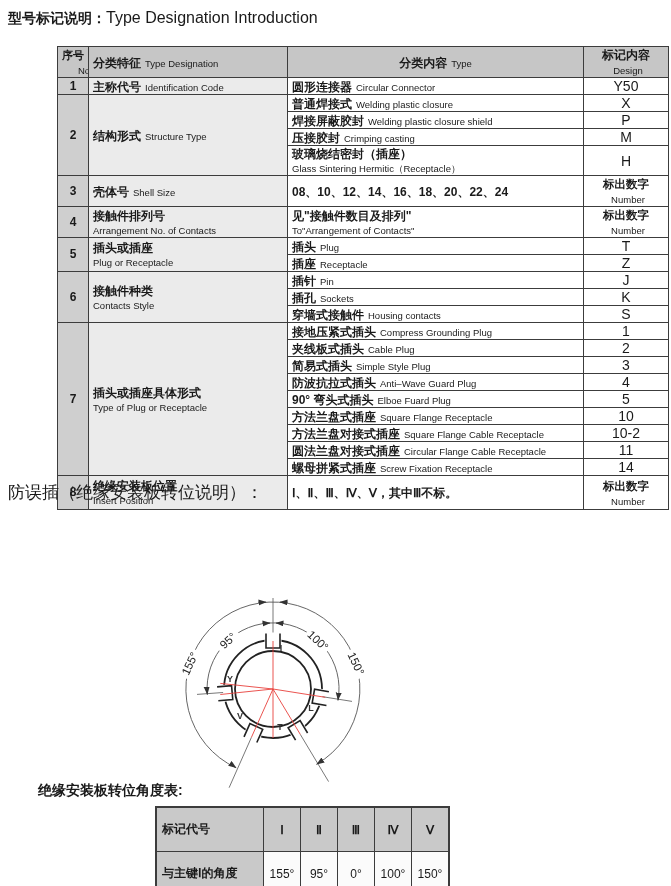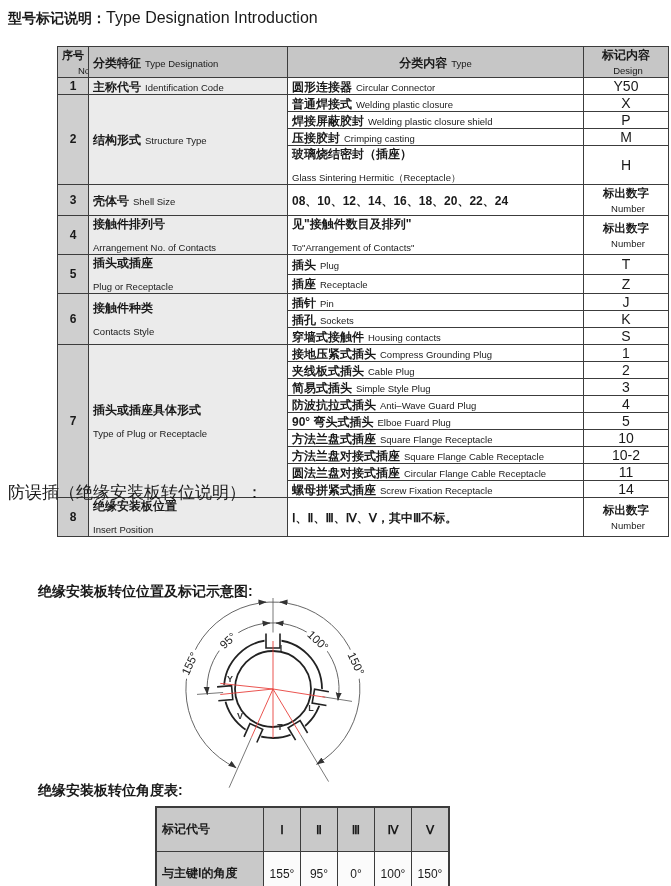--- a/index.html
+++ b/index.html
@@ -20,21 +20,21 @@
   #main-table thead th{background:#c6c6c6;height:16px;text-align:left;font-weight:bold;}
   #main-table thead th.center{text-align:center;}
   #main-table tr{height:17px;}
   #main-table tr.two-line{height:30px;padding-left:7px;}
   #main-table tr.tall{height:34px;}
   .col-no{background:#cfcfcf;text-align:center;font-weight:bold;font-size:12px;}
   .col-feature{background:#ebebeb;}
   .col-mark{text-align:center;}
   .cn{font-weight:bold;font-size:12px;}
   .en{font-size:9.5px;font-weight:normal;margin-left:4px;}
-  .en.blk{display:block;margin-left:0;margin-top:10px;}
+  .en.blk{display:block;margin-left:0;margin-top:1px;}
   .mval{font-size:14px;font-weight:normal;}
   .mark-cn{font-weight:bold;font-size:11.5px;}
 
   
   .section-heading{position:absolute;left:8px;top:481px;font-size:17px;font-weight:normal;}
   .section-paragraph{position:absolute;left:30px;top:510px;width:632px;font-size:14px;
       font-weight:bold;line-height:19px;white-space:pre-line;text-indent:28px;}
   .sub-label{position:absolute;left:38px;font-size:14px;font-weight:bold;}
   #diagram-label{top:583px;}
   #angle-table-label{top:782px;}
@@ -179,21 +179,20 @@
           <td class="col-no" rowspan="1">8</td>
           <td class="col-feature" rowspan="1"><span class="cn">绝缘安装板位置</span><span class="en blk">Insert Position</span></td>
           <td class="col-content"><span class="cn">Ⅰ、Ⅱ、Ⅲ、Ⅳ、Ⅴ，其中Ⅲ不标。</span></td>
           <td class="col-mark"><span class="mark-cn">标出数字</span><span class="en">Number</span></td>
         </tr>
       </tbody>
   </table>
 
   <div class="section-heading">防误插（绝缘安装板转位说明）：</div>
 
-  <div class="sub-label" id="diagram-label">绝缘安装板转位位置及标记示意图:</div>
 
   <svg id="key-diagram" width="270" height="200" viewBox="0 0 270 200">
     <defs>
       <marker id="arr" markerWidth="9" markerHeight="8" refX="7.5" refY="3" orient="auto" markerUnits="userSpaceOnUse">
         <path d="M0,0 L8,3 L0,6 Z" fill="#333"></path>
       </marker>
     </defs>
 
     <line x1="133" y1="2" x2="133" y2="50" stroke="#555" stroke-width="0.8"></line>
 

